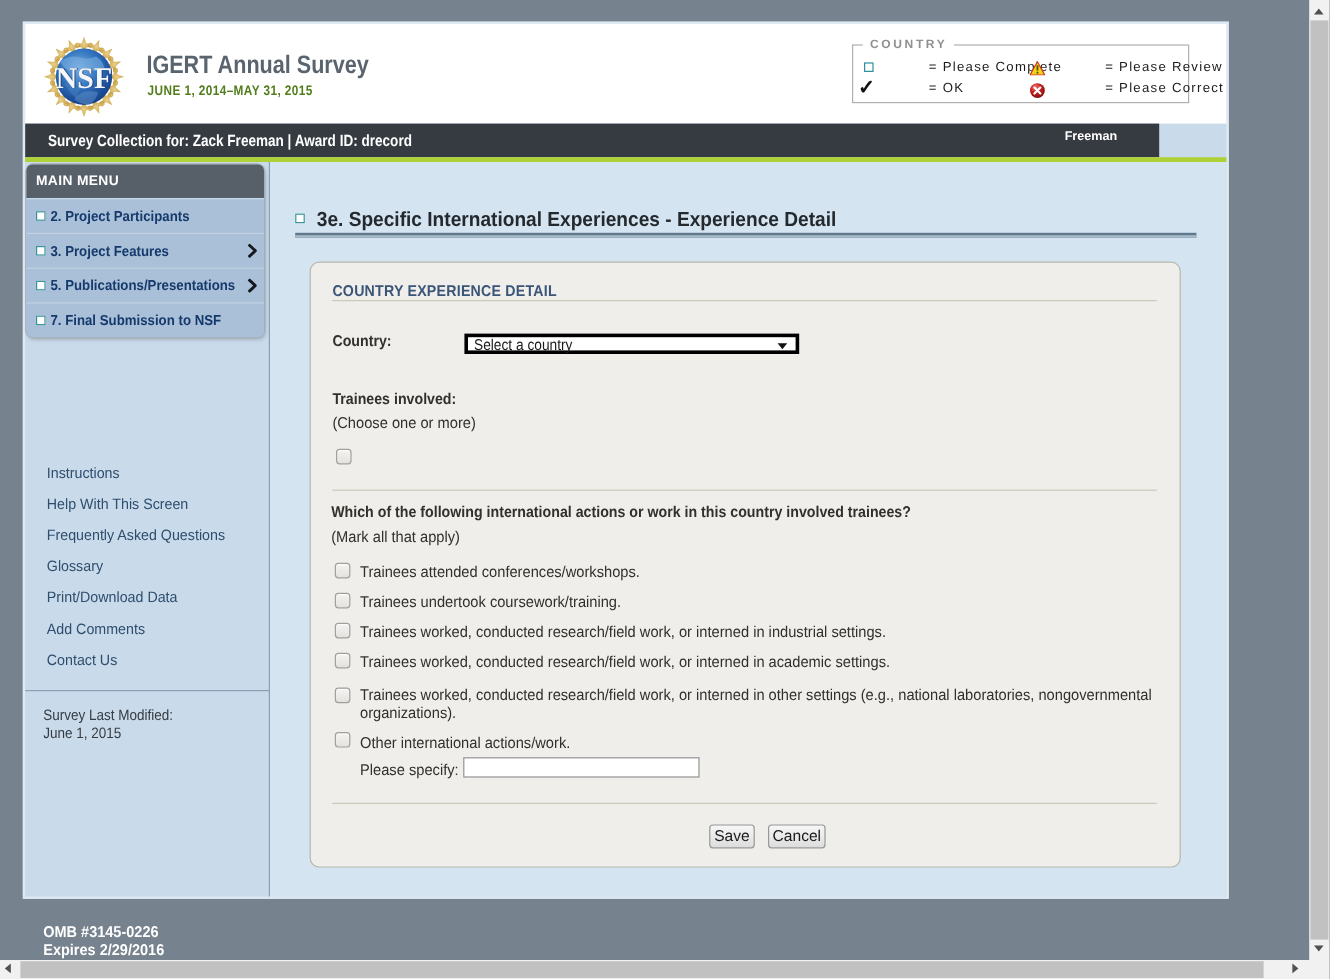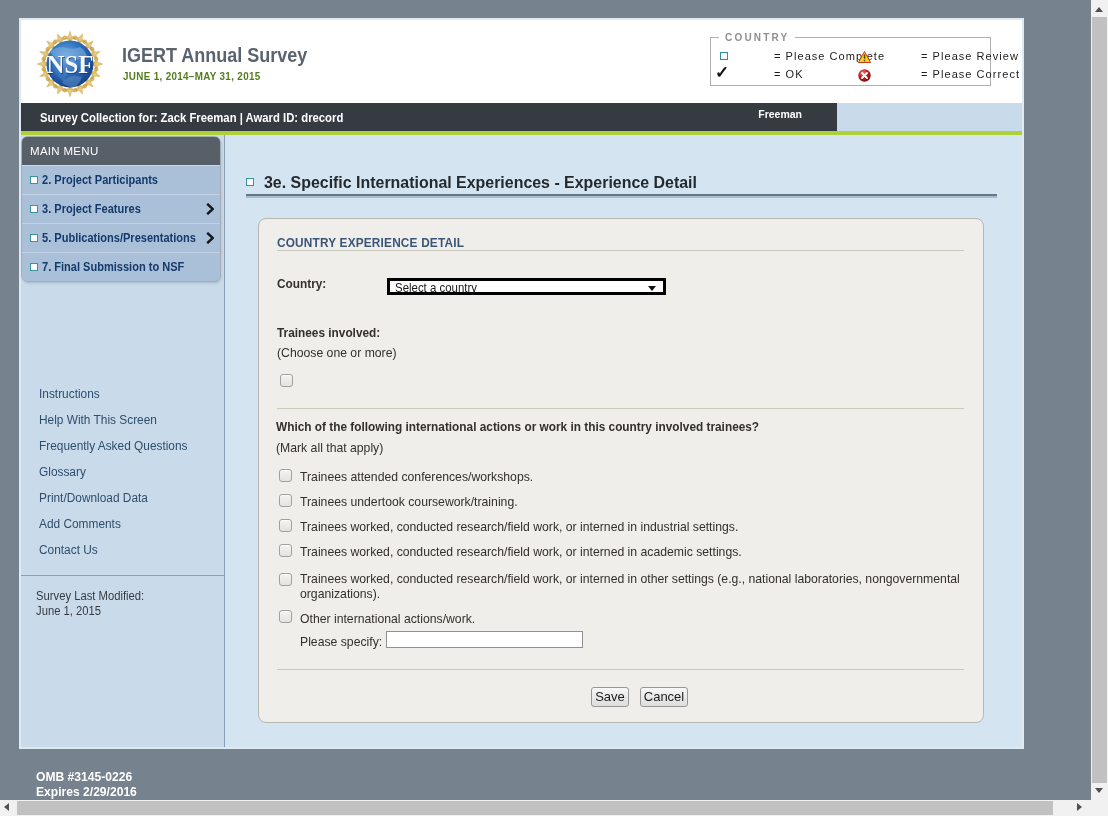--- a/index.html
+++ b/index.html
@@ -3,21 +3,21 @@
 <meta charset="utf-8">
 <style>
 html,body{margin:0;padding:0}
 body{width:1108px;height:816px;background:#76828e;overflow:hidden;position:relative;
      font-family:"Liberation Sans",sans-serif;}
 .abs{position:absolute}
 
 #page{position:absolute;left:19px;top:18px;width:1005px;height:731px;
       border:2px solid #dfe9f2;box-sizing:border-box;background:#c9dbeb;}
 #hdr{position:absolute;left:0;top:0;width:1001px;height:83px;background:#fff;}
-#bar{position:absolute;left:0;top:83px;width:816px;height:28px;background:#363b41;}
+#bar{position:absolute;left:0;top:83px;width:945px;height:28px;background:#363b41;}
 #greenline{position:absolute;left:0;top:111px;width:1001px;height:4px;background:#aed137;}
 #siderow{position:absolute;left:0;top:115px;width:1001px;height:612px;}
 #sidebar{position:absolute;left:0;top:0;width:203px;height:612px;background:#c9dbeb;border-right:1px solid #8ba0b4;}
 #content{position:absolute;left:204px;top:0;width:797px;height:612px;background:#d4e4f1;}
 
 #igert{position:absolute;left:101px;top:23px;font-size:21px;font-weight:bold;color:#59646e;
        transform:scaleX(.857);transform-origin:0 0;white-space:nowrap;}
 #dates{position:absolute;left:102px;top:50px;font-size:11.5px;font-weight:bold;color:#517d1c;
        transform:scaleX(.855);transform-origin:0 0;white-space:nowrap;letter-spacing:.4px;}
 #legend{position:absolute;left:689px;top:17px;width:279px;height:47px;border:1px solid #b0b0b0;}
@@ -25,21 +25,21 @@
   font-weight:bold;color:#8f8f8f;letter-spacing:2.2px;}
 .lrow{position:absolute;font-size:11px;color:#1c1c1c;letter-spacing:1.05px;white-space:nowrap;margin-left:41px;}
 .tealbox{position:absolute;width:6px;height:6px;border:1.5px solid #2e8fa0;background:#fff;}
 
 #bartext{position:absolute;left:19px;top:0;line-height:30px;color:#fff;font-size:13.5px;font-weight:bold;
          transform:scaleX(.837);transform-origin:0 0;white-space:nowrap;}
 #logout{position:absolute;right:35px;top:0;line-height:22px;color:#fff;font-size:10.5px;font-weight:bold;}
 
 #menu{position:absolute;left:1px;top:2px;width:198px;border-radius:6px;box-shadow:0 0 0 1px #a6acb2,1px 2px 3px rgba(100,108,116,.35);}
 #menuhdr{height:28px;background:#575f69;border-radius:5px 5px 0 0;color:#fff;font-size:11.5px;
-         font-weight:normal;line-height:28px;padding-left:8px;letter-spacing:.3px;}
+         font-weight:bold;line-height:28px;padding-left:8px;letter-spacing:.3px;}
 #menuitems{background:#a9c0d8;border-radius:0 0 5px 5px;margin-top:1px;}
 .mi{height:28px;border-bottom:1px solid #c2d2e2;position:relative;line-height:28px;}
 .mi:last-child{border-bottom:none;}
 .mi .cb{position:absolute;left:7.5px;top:9.5px;width:6px;height:6px;border:1.5px solid #3a949c;background:#fff;}
 .mi .t{position:absolute;left:20px;top:0;font-size:12px;font-weight:bold;color:#16396b;
        transform:scaleX(.92);transform-origin:0 0;white-space:nowrap;}
 .arsvg{position:absolute;right:6px;top:8px;}
 .slink{position:absolute;left:18px;font-size:12.5px;color:#2e4d6c;transform:scaleX(.95);
        transform-origin:0 0;white-space:nowrap;}
 #sdiv{position:absolute;left:0;top:440px;width:203px;border-top:1px solid #8ba0b4;}

